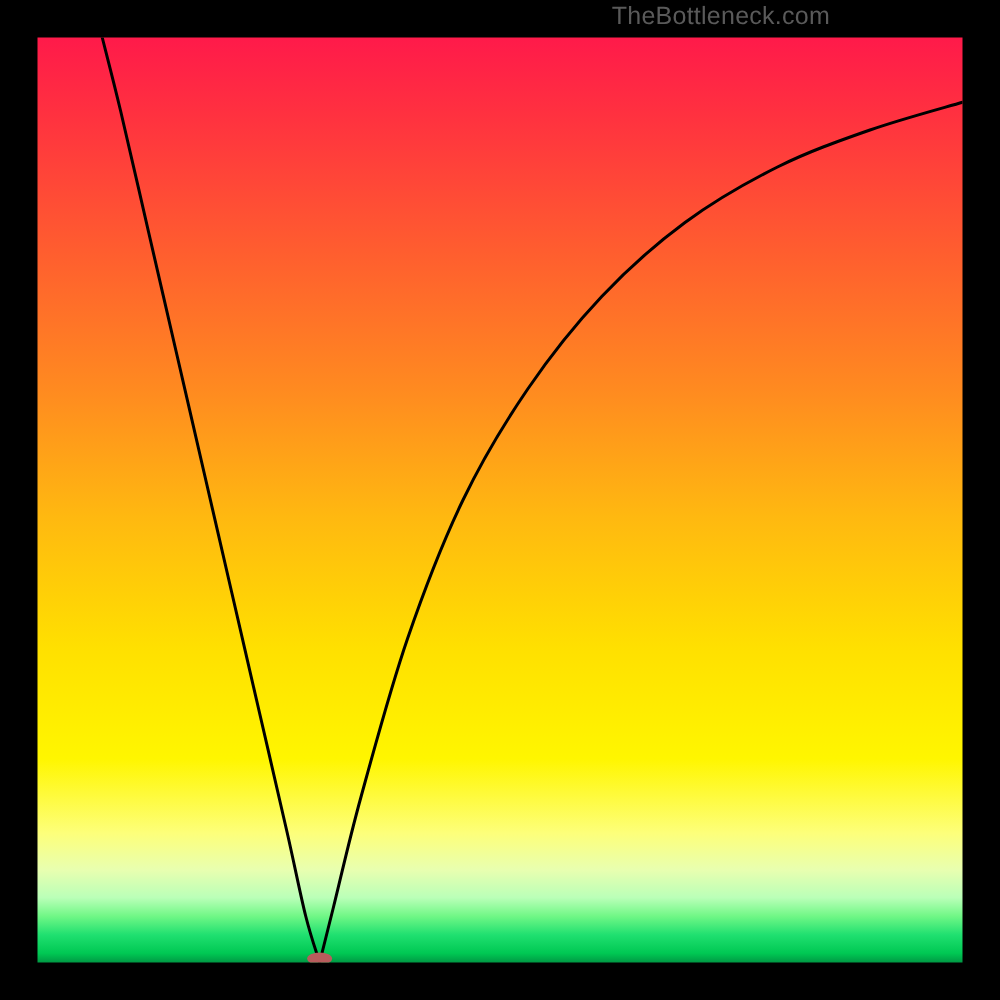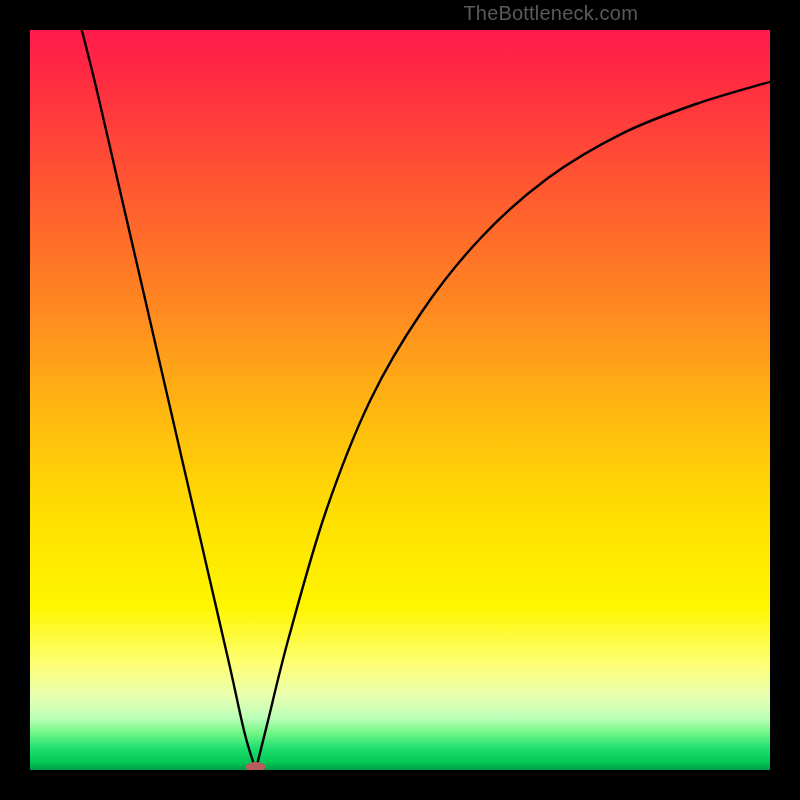--- a/index.html
+++ b/index.html
@@ -11,20 +11,21 @@
     overflow: hidden;
     font-family: Arial, Helvetica, sans-serif;
   }
   .chart-frame {
     position: absolute;
     top: 0;
     left: 0;
     width: 672px;
     height: 800px;
     background: #000;
+    padding-left: 26px;
   }
   .plot-area {
     position: absolute;
     top: 30px;
     left: 30px;
     width: 740px;
     height: 740px;
   }
   .gradient-bg {
     position: absolute;

